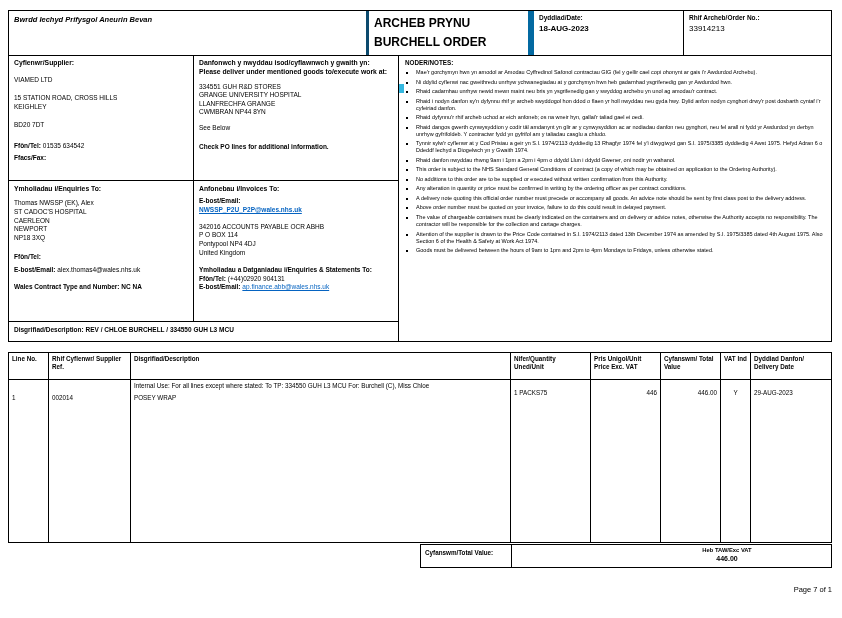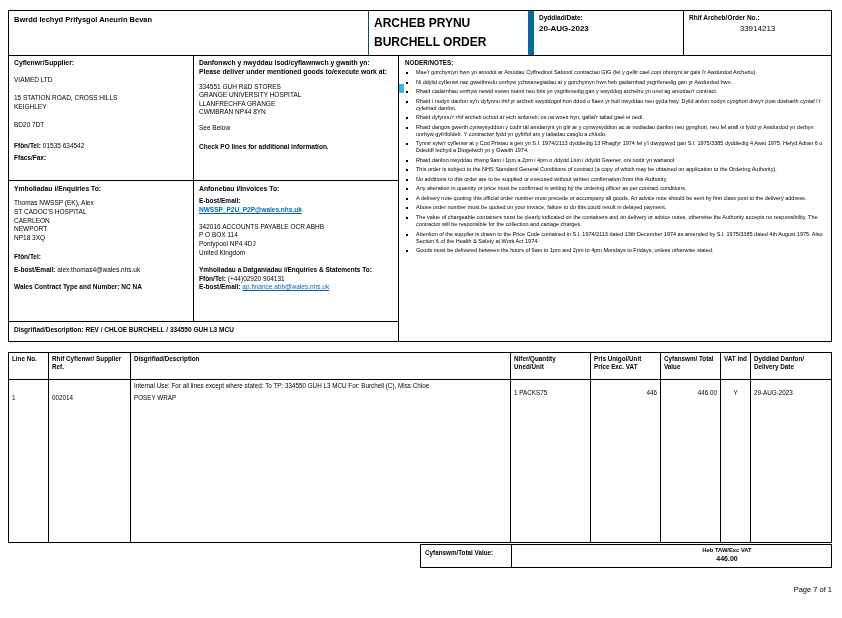--- a/index.html
+++ b/index.html
@@ -5,27 +5,27 @@
   html,body{margin:0;padding:0;background:#ffffff;}
   .page{
     position:relative;width:842px;height:618px;background:#fff;
     font-family:"Liberation Sans","DejaVu Sans",sans-serif;color:#000;overflow:hidden;
   }
   .box{position:absolute;border:1px solid #000;box-sizing:border-box;background:#fff;}
   .b{font-weight:bold;}
   
   .hdr{left:8px;top:10px;width:824px;height:46px;display:flex;}
   .hdr>div{box-sizing:border-box;padding:3px 5px;}
-  .hdr-org{width:360px;border-right:1px solid #0c4a6e;font-weight:bold;font-size:7.5px;line-height:1.6;}
+  .hdr-org{width:360px;border-right:3px solid #0c4a6e;font-weight:bold;font-size:7.5px;line-height:1.6;font-style:italic;}
   .hdr-title{width:165px;border-right:6px solid #0369a1;font-weight:bold;font-size:12px;line-height:1.6;}
   .hdr-date{width:150px;border-right:1px solid #000;}
   .hdr-order{flex:1;}
   .hdr-lbl{font-weight:bold;font-size:6.5px;}
   .hdr-val-b{font-weight:bold;font-size:8px;margin-top:3px;}
-  .hdr-val{font-size:8px;margin-top:3px;text-align:center;}
+  .hdr-val{font-size:8px;margin-top:3px;}
   
   .supplier{left:8px;top:55px;width:186px;height:126px;padding:3px 5px;font-size:6.5px;line-height:1.3;}
   .delivery{left:193px;top:55px;width:206px;height:126px;padding:3px 5px;font-size:6.5px;line-height:1.3;}
   .enquiries{left:8px;top:180px;width:186px;height:142px;padding:3px 5px;font-size:6.5px;line-height:1.35;}
   .invoices{left:193px;top:180px;width:206px;height:142px;padding:3px 5px;font-size:6.5px;line-height:1.35;}
   .sec-label{font-weight:bold;font-size:6.8px;}
   .mt4{margin-top:4px;} .mt6{margin-top:6px;} .mt8{margin-top:8px;} .mt10{margin-top:10px;} .mt12{margin-top:12px;}
   .link1{color:#0563c1;text-decoration:underline;font-weight:bold;cursor:pointer;}
   .link2{color:#0563c1;text-decoration:underline;cursor:pointer;}
   
@@ -62,21 +62,21 @@
   <div class="box hdr">
     <div class="hdr-org">
       <div>Bwrdd Iechyd Prifysgol Aneurin Bevan</div>
     </div>
     <div class="hdr-title">
       <div>ARCHEB PRYNU</div>
       <div>BURCHELL ORDER</div>
     </div>
     <div class="hdr-date">
       <div class="hdr-lbl">Dyddiad/Date:</div>
-      <div class="hdr-val-b">20-AUG-2023</div>
+      <div class="hdr-val-b">18-AUG-2023</div>
     </div>
     <div class="hdr-order">
       <div class="hdr-lbl">Rhif Archeb/Order No.:</div>
       <div class="hdr-val">33914213</div>
     </div>
   </div>
 
   <div class="box supplier">
     <div class="sec-label">Cyflenwr/Supplier:</div>
     <div class="mt8">VIAMED LTD</div>

